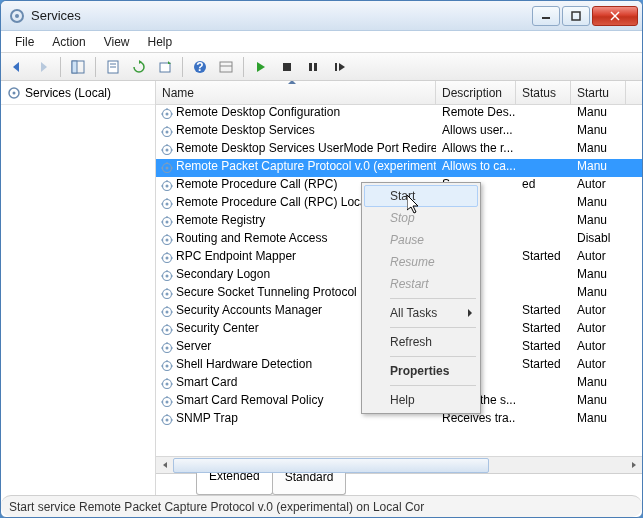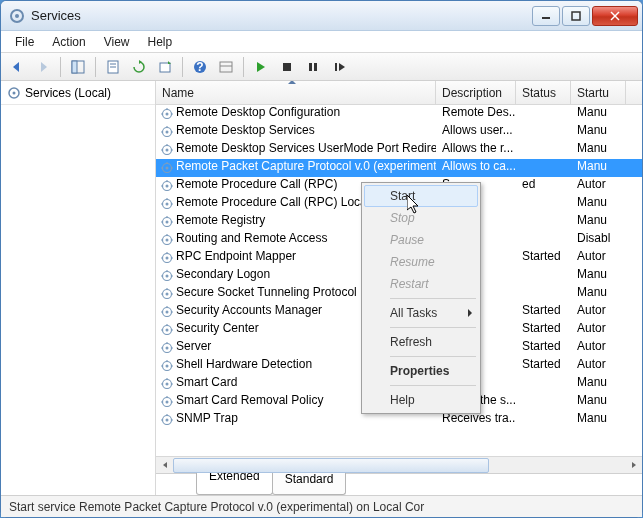--- a/index.html
+++ b/index.html
@@ -36,22 +36,22 @@
 .cell.desc { width:80px;}
 .cell.status { width:55px;}
 .cell.startup { width:45px;}
 .gear-icon { position:absolute; left:4px; top:2px; width:14px; height:14px;}
 .hscroll { height:17px; background:#f0f0f0; border-top:1px solid #d8d8d8; display:flex; align-items:center;}
 .hscroll-track { flex:1; height:15px; position:relative;}
 .hscroll-thumb { position:absolute; left:0; top:0; height:15px; width:70%; background:linear-gradient(to bottom,#f4f7fb,#d5e3f2); border:1px solid #a9c3e2; border-radius:2px;}
 .hscroll-btn { width:17px; height:15px; display:flex;align-items:center;justify-content:center;}
 .tabbar { height:22px; display:flex; align-items:flex-end; border-top:1px solid #d0d0d0; padding-left:40px; background:#fff;}
 .tab { height:28px; padding: 2px 12px 0; border:1px solid #b5b5b5; border-top:none; background:#fff; margin-right:-1px; border-radius:0 0 3px 3px;}
-.tab.active { background:#fcfcfc; font-weight:normal; border-top:3px solid #ec4899;}
-.statusbar { height:22px; border-top:1px solid #d0d0d0; display:flex; align-items:center; padding:0 8px; background:#f4f4f4; color:#333;}
+.tab.active { background:#fcfcfc; font-weight:normal; border-top:1px solid #ec4899;}
+.statusbar { height:22px; border-top:1px solid #d0d0d0; display:flex; align-items:center; padding:0 8px; background:#f4f4f4; color:#333;border-radius:10px;}
 .context-menu { position:absolute; left:361px; top:182px; width:120px; background:#f1f1f1; border:1px solid #a0a0a0; box-shadow:2px 2px 4px rgba(0,0,0,.25); padding:2px;}
 .ctx-item { height:22px; display:flex; align-items:center; padding:0 20px 0 26px; color:#333; position:relative;}
 .ctx-item.disabled { color:#a0a0a0;font-style:italic;}
 .ctx-item.hover { background:#e3effb; border:1px solid #aecff7; border-radius:2px; padding-left:25px;}
 .ctx-item.bold { font-weight:bold;}
 .ctx-sep { height:1px; background:#d0d0d0; margin:3px 2px 3px 26px;}
 .ctx-arrow { position:absolute; right:6px; top:7px; width:0;height:0;border-top:4px solid transparent;border-bottom:4px solid transparent;border-left:4px solid #333;}
 .cursor { position:absolute; left:407px; top:195px; width:16px; height:22px; z-index:100; pointer-events:none;}
 </style>
 </head>

